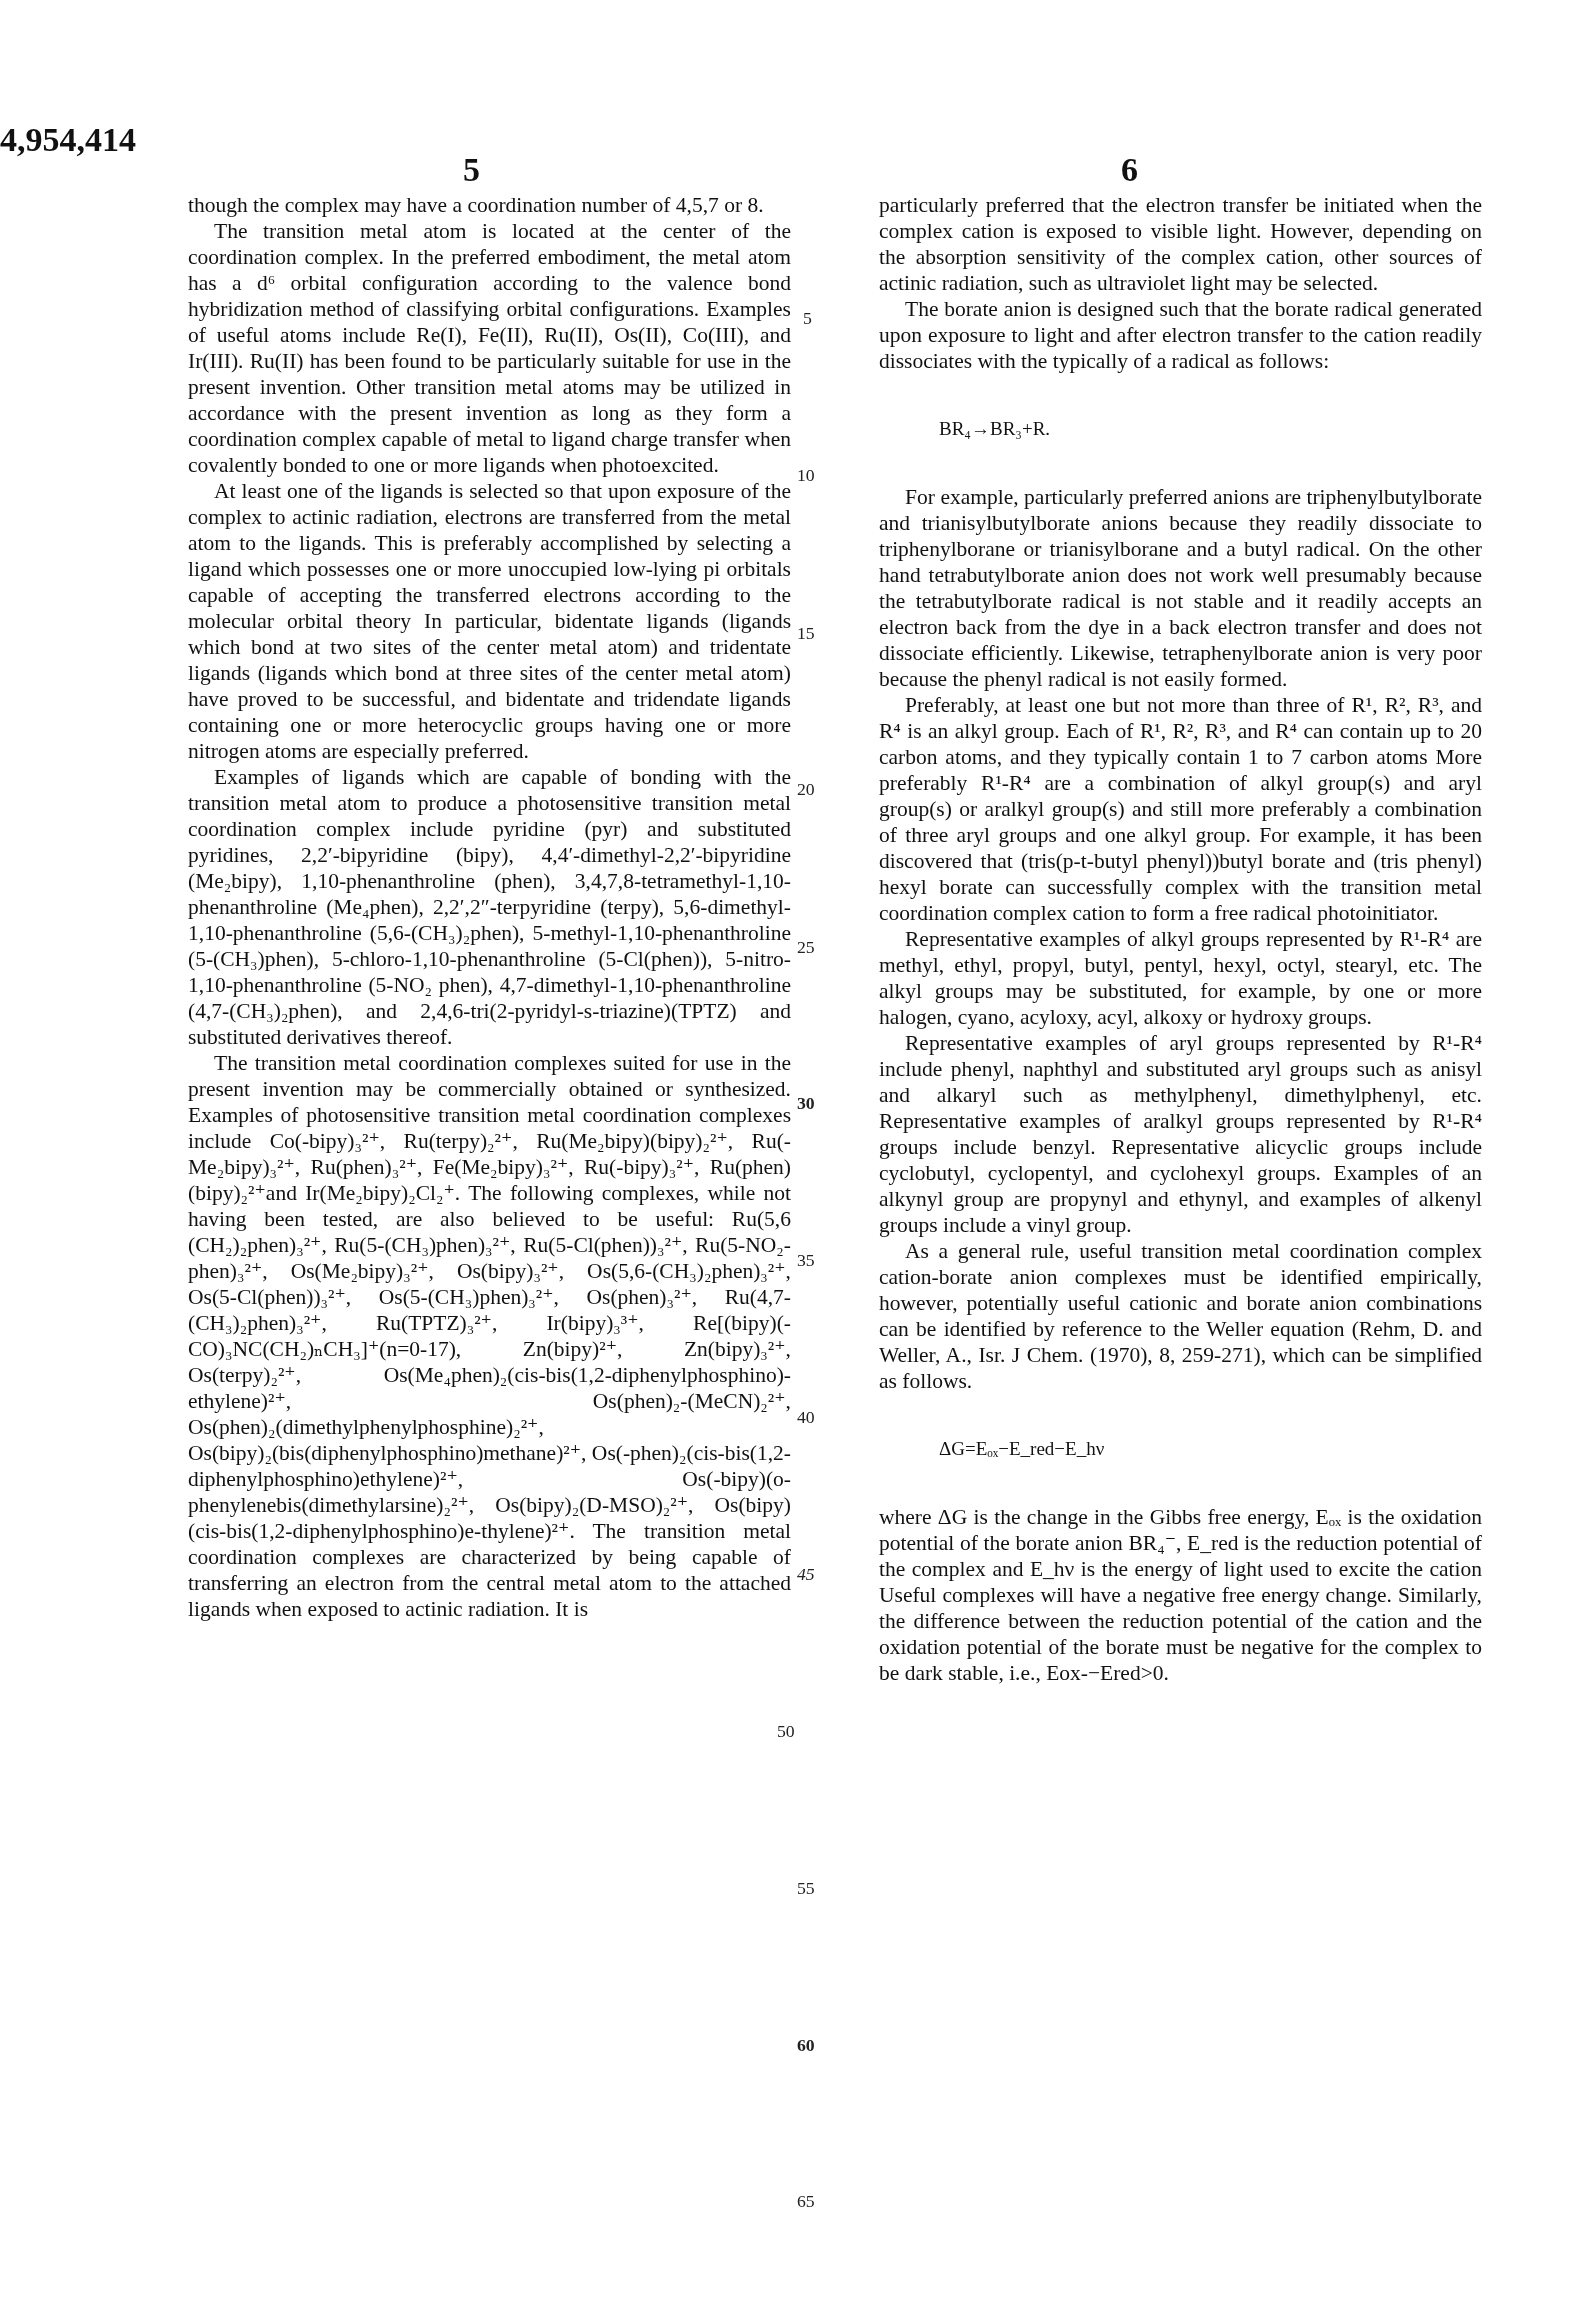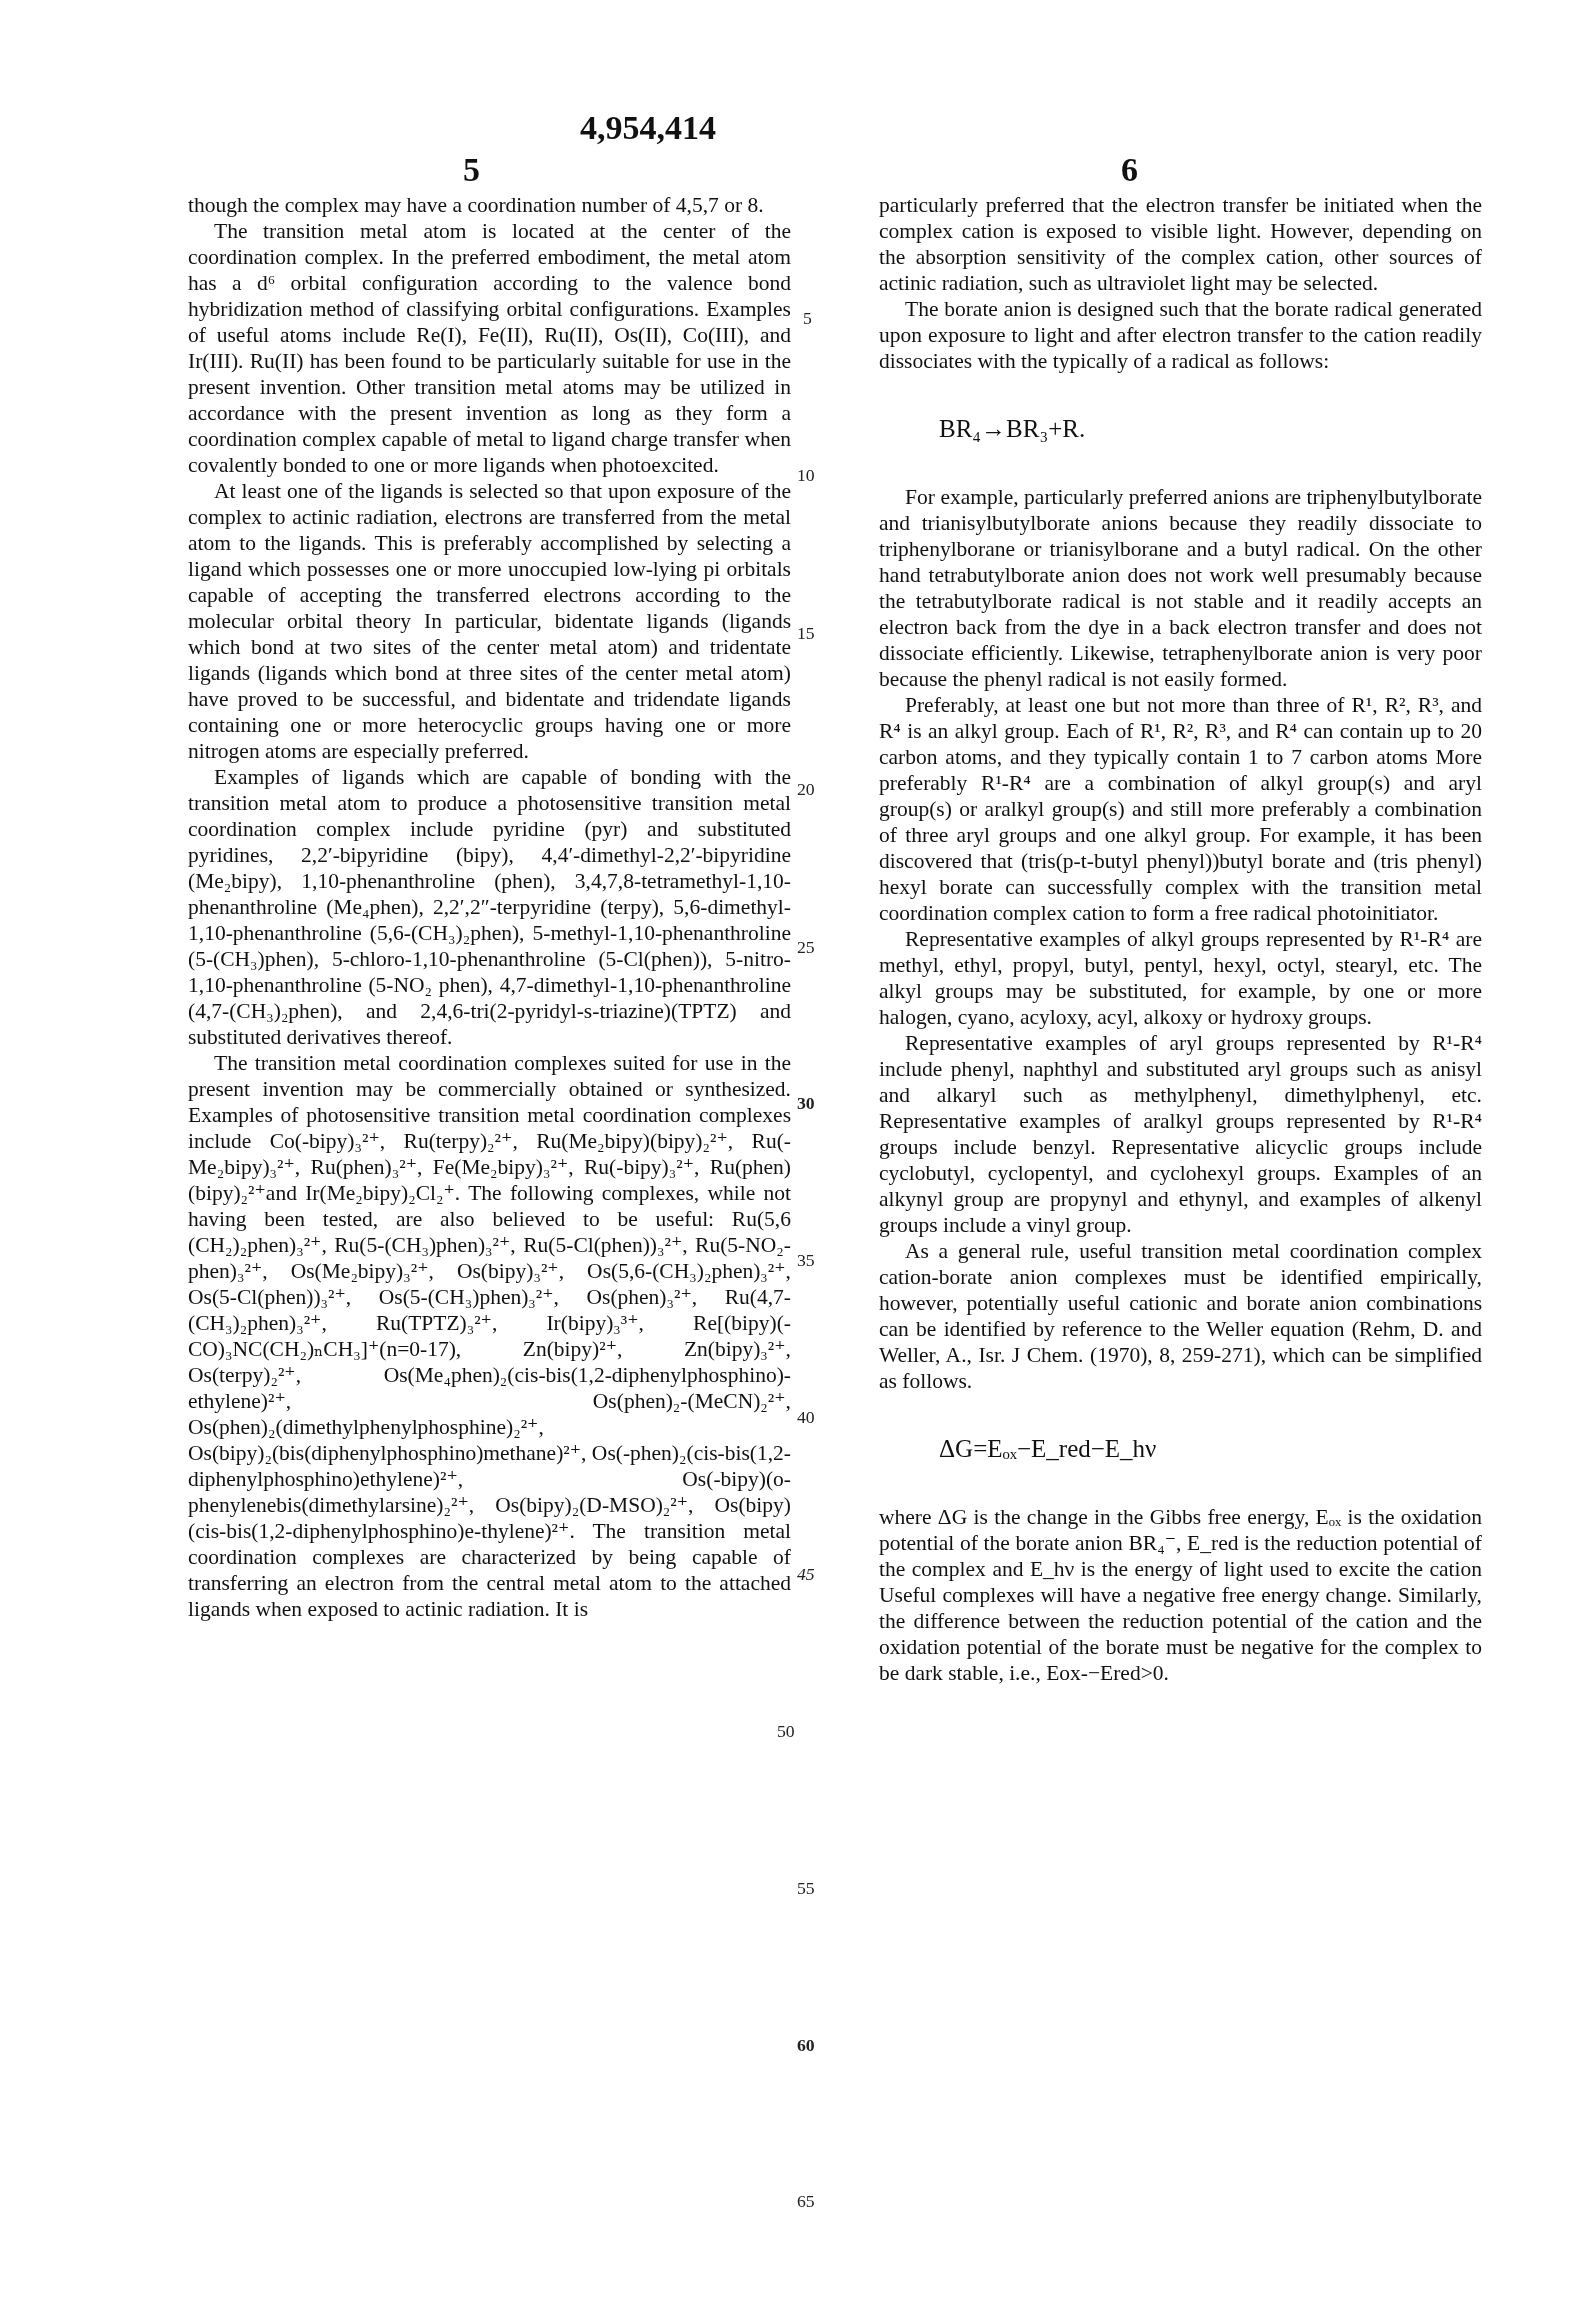--- a/index.html
+++ b/index.html
@@ -1,26 +1,26 @@
 <!DOCTYPE html>
 <html style="font-size:11px"><head>
 <meta charset="utf-8">
 <style>
   html, body { margin:0; padding:0; background:#ffffff; }
   body { width:1578px; height:2319px; position:relative; overflow:hidden; font-family:"Liberation Serif","DejaVu Serif",serif; color:#111; }
-  .patno { position:absolute; top:109px; left:0; width:1296px; text-align:center; font-size:34px; font-weight:bold; letter-spacing:0px; }
+  .patno { position:absolute; top:121px; left:0; width:1296px; text-align:left; font-size:34px; font-weight:bold; letter-spacing:0px; }
   .colno { position:absolute; top:151px; font-size:34px; font-weight:bold; }
   .colno.left { left:463px; }
   .colno.right { left:1121px; }
   .col { position:absolute; top:192px; width:603px; font-size:21.5px; line-height:26px; text-align:justify; hyphens:none; }
   .col.left { left:188px; }
   .col.right { left:879px; }
   .col p { margin:0; text-indent:26px; }
   .col p.noindent { text-indent:0; }
-  .eq { text-indent:0 !important; margin:42px 0 42px 60px !important; font-size:25px; }
+  .eq { text-indent:0 !important; margin:42px 0 42px 60px !important; font-size:19px; }
   .gutter-num { position:absolute; font-size:17.7px; color:#222; }
 </style>
 </head>
 <body>
 
 <div class="patno">4,954,414</div>
 <div class="colno left">5</div>
 <div class="colno right">6</div>
 
 <div id="gutter">

